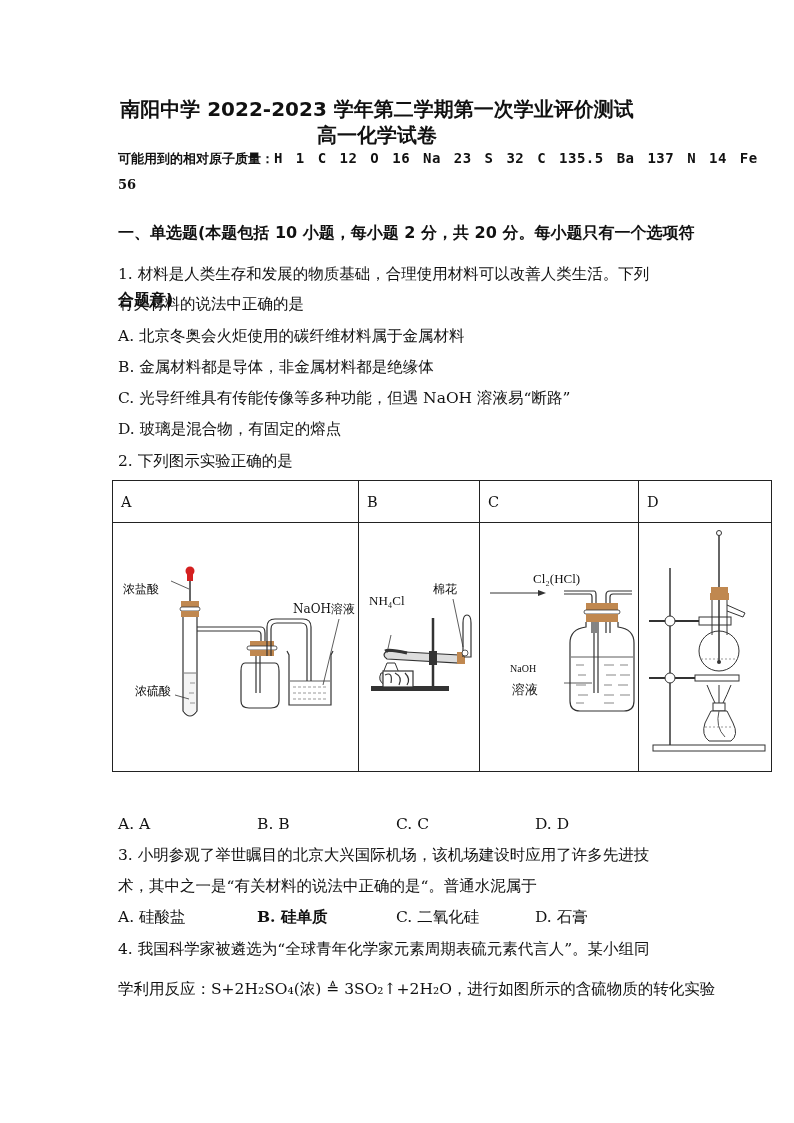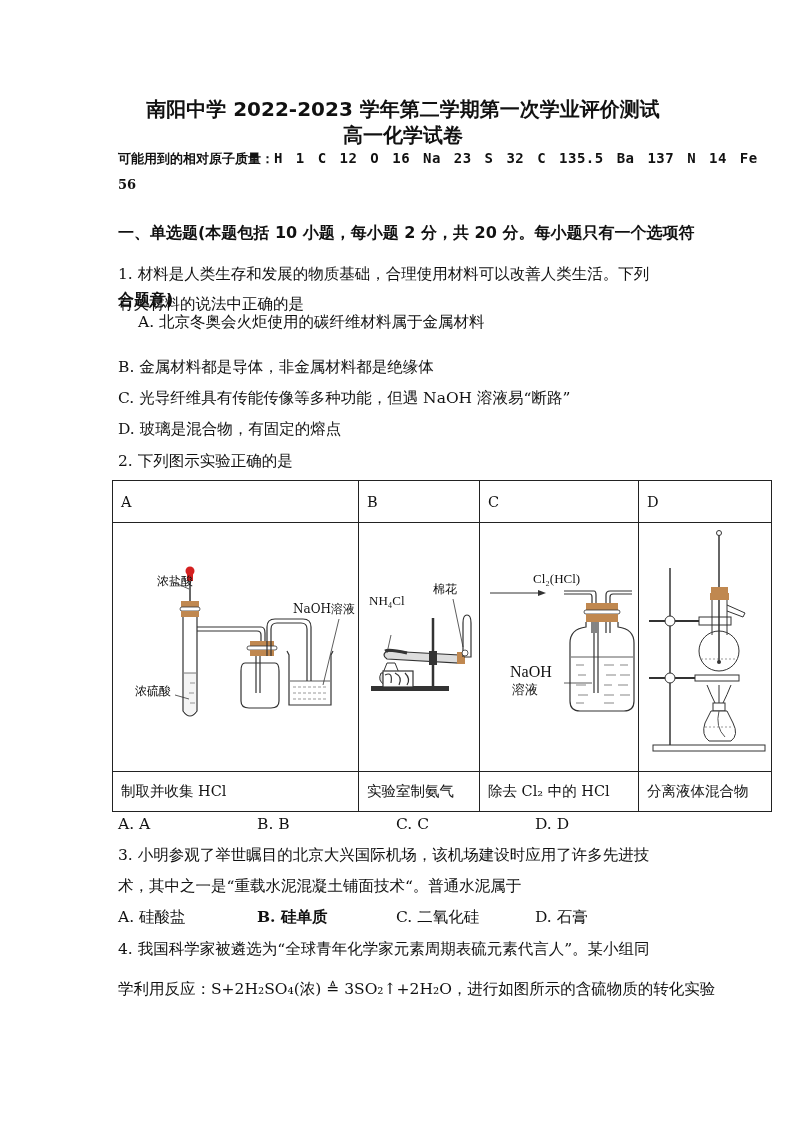--- a/index.html
+++ b/index.html
@@ -1,19 +1,19 @@
 <!DOCTYPE html>
 <html><head>
 <meta charset="utf-8">
 <style>
   html, body { margin: 0; padding: 0; background: #ffffff; }
   body { width: 794px; height: 1123px; position: relative; overflow: hidden;
          font-family: "DejaVu Serif", "Liberation Serif", serif; color: #111; }
   .abs { position: absolute; white-space: nowrap; }
-  .title { font-family: "DejaVu Sans", "Liberation Sans", sans-serif; font-weight: bold; font-size: 20px; left: 0; width: 754px; text-align: center; letter-spacing: 0px; padding-left: 26px; }
+  .title { font-family: "DejaVu Sans", "Liberation Sans", sans-serif; font-weight: bold; font-size: 20px; left: 0; width: 754px; text-align: center; letter-spacing: 0px; }
   .masses { font-size: 13px; font-weight: bold; left: 118px; top: 150px; }
   .masses .vals { font-family: "DejaVu Sans Mono", "Liberation Mono", monospace; font-weight: bold; font-size: 14px; letter-spacing: 0.5px; word-spacing: 4px; }
   .line { font-size: 15.5px; left: 118px; }
   .sec { font-family: "DejaVu Sans", "Liberation Sans", sans-serif; font-weight: bold; font-size: 16px; left: 118px; }
   table.exp { position: absolute; left: 112px; top: 480px; border-collapse: collapse; font-size: 14.5px; }
   table.exp td { border: 1.4px solid #222; padding: 0 8px; vertical-align: middle; }
   table.exp tr.hdr td { height: 41px; }
   table.exp tr.img td { height: 245px; padding: 0; position: relative; }
   table.exp tr.cap td { height: 39px; }
   .lbl-cjk { font-family: "DejaVu Serif", "Liberation Serif", serif; font-size: 12px; }
@@ -26,21 +26,21 @@
 <div class="abs masses">
   <span>可能用到的相对原子质量：</span><span class="vals">H 1  C 12  O 16  Na 23  S 32  C 135.5  Ba 137  N 14  Fe</span>
 </div>
 <div class="abs" style="left:118px; top:177px; font-size:13px; font-weight:bold;text-align:right;">56</div>
 
 <div class="abs sec" style="top:223px;">一、单选题(本题包括 10 小题，每小题 2 分，共 20 分。每小题只有一个选项符</div>
 <div class="abs sec" style="top:243px;margin-top:47px;">合题意)</div>
 
 <div class="abs line" style="top:264px;">1. 材料是人类生存和发展的物质基础，合理使用材料可以改善人类生活。下列</div>
 <div class="abs line" style="top:294px;">有关材料的说法中正确的是</div>
-<div class="abs line" style="top:312px;margin-left:20px;">A. 北京冬奥会火炬使用的碳纤维材料属于金属材料</div>
+<div class="abs line" style="top:326px;">A. 北京冬奥会火炬使用的碳纤维材料属于金属材料</div>
 <div class="abs line" style="top:357px;">B. 金属材料都是导体，非金属材料都是绝缘体</div>
 <div class="abs line" style="top:388px;">C. 光导纤维具有传能传像等多种功能，但遇 NaOH 溶液易“断路”</div>
 <div class="abs line" style="top:419px;">D. 玻璃是混合物，有固定的熔点</div>
 
 <div class="abs line" style="top:451px;">2. 下列图示实验正确的是</div>
 
 <table class="exp">
   <tbody>
       <tr class="hdr">
     <td style="width:228px;">A</td>
@@ -85,21 +85,21 @@
         <path d="M174 128 L176 132 L176 182 L218 182 L218 132 L220 128" fill="none" stroke="#333" stroke-width="1.2"></path>
         <line x1="177" y1="158" x2="217" y2="158" stroke="#333" stroke-width="0.8"></line>
         <line x1="180" y1="164" x2="214" y2="164" stroke="#555" stroke-width="0.6" stroke-dasharray="3,2"></line>
         <line x1="180" y1="170" x2="214" y2="170" stroke="#555" stroke-width="0.6" stroke-dasharray="3,2"></line>
         <line x1="180" y1="176" x2="214" y2="176" stroke="#555" stroke-width="0.6" stroke-dasharray="3,2"></line>
 
         <line x1="58" y1="58" x2="76" y2="66" stroke="#333" stroke-width="0.8"></line>
         <line x1="62" y1="172" x2="76" y2="176" stroke="#333" stroke-width="0.8"></line>
         <line x1="226" y1="96" x2="210" y2="162" stroke="#333" stroke-width="0.8"></line>
       </svg>
-      <span class="abs lbl-cjk" style="left:10px; top:50px;margin-left:34px;">浓盐酸</span>
+      <span class="abs lbl-cjk" style="left:10px; top:58px;">浓盐酸</span>
       <span class="abs lbl-cjk" style="left:22px; top:160px;">浓硫酸</span>
       <span class="abs lbl-cjk" style="left:180px; top:78px;">NaOH溶液</span>
     </td>
 
     <td>
       <svg width="120" height="245" viewBox="0 0 120 245">
 
         <rect x="12" y="163" width="78" height="5" fill="#333"></rect>
         <line x1="74" y1="95" x2="74" y2="163" stroke="#333" stroke-width="2.5"></line>
 
@@ -156,21 +156,21 @@
               <line x1="138" y1="162" x2="148" y2="162"></line>
           <line x1="98" y1="172" x2="108" y2="172"></line>
               <line x1="124" y1="172" x2="134" y2="172"></line>
               <line x1="140" y1="172" x2="150" y2="172"></line>
           <line x1="96" y1="180" x2="104" y2="180"></line>
               <line x1="124" y1="180" x2="134" y2="180"></line>
         </g>
         <line x1="84" y1="160" x2="112" y2="160" stroke="#333" stroke-width="0.8"></line>
       </svg>
       <span class="abs lbl-cjk" style="left:12px; top:48px; font-family:'Liberation Serif',serif; font-size:13px;margin-left:41px;">Cl₂(HCl)</span>
-      <span class="abs lbl-cjk" style="left:30px; top:140px; font-family:'Liberation Serif',serif; font-size:16px;">NaOH</span>
+      <span class="abs lbl-cjk" style="left:30px; top:140px; font-family:'Liberation Serif',serif; font-size:10px;">NaOH</span>
       <span class="abs lbl-cjk" style="left:32px; top:158px; font-size:13px;">溶液</span>
     </td>
 
     <td>
       <svg width="132" height="245" viewBox="0 0 132 245">
         <rect x="14" y="222" width="112" height="6" fill="#fff" stroke="#333" stroke-width="1"></rect>
         <line x1="31" y1="45" x2="31" y2="222" stroke="#333" stroke-width="1.5"></line>
 
         <line x1="10" y1="98" x2="60" y2="98" stroke="#333" stroke-width="2"></line>
         <circle cx="31" cy="98" r="5" fill="#fff" stroke="#333" stroke-width="1"></circle>
@@ -194,36 +194,30 @@
         <line x1="62" y1="136" x2="98" y2="136" stroke="#555" stroke-width="0.6" stroke-dasharray="2,2"></line>
 
         <path d="M68 162 Q72 172 76 180 M92 162 Q88 172 84 180 M80 162 L80 180" fill="none" stroke="#333" stroke-width="1"></path>
         <rect x="74" y="180" width="12" height="8" fill="#fff" stroke="#333" stroke-width="1"></rect>
         <path d="M72 188 L66 200 Q62 212 70 218 L92 218 Q100 212 94 200 L88 188 Z" fill="#fff" stroke="#333" stroke-width="1"></path>
         <line x1="66" y1="204" x2="94" y2="204" stroke="#555" stroke-width="0.6" stroke-dasharray="2,2"></line>
         <path d="M80 188 Q76 204 86 214" fill="none" stroke="#555" stroke-width="1"></path>
       </svg>
     </td>
   </tr>
-  <tr class="cap">
-    <td class="mono-mix"><span>制取并收集 HCl</span></td>
-    <td><span>实验室制氨气</span></td>
-    <td><span>除去 Cl₂ 中的 HCl</span></td>
-    <td><span>分离液体混合物</span></td>
-  </tr>
 </tbody>
   </table>
 
 <div class="abs line" style="top:815px; left:118px;">A. A</div>
 <div class="abs line" style="top:815px; left:257px;">B. B</div>
 <div class="abs line" style="top:815px; left:396px;">C. C</div>
 <div class="abs line" style="top:815px; left:535px;">D. D</div>
 
 <div class="abs line" style="top:845px;">3. 小明参观了举世瞩目的北京大兴国际机场，该机场建设时应用了许多先进技</div>
-<div class="abs line" style="top:876px;">术，其中之一是“重载水泥混凝土铺面技术“。普通水泥属于</div>
+<div class="abs line" style="top:876px;">术，其中之一是“有关材料的说法中正确的是“。普通水泥属于</div>
 <div class="abs line" style="top:907px; left:118px;">A. 硅酸盐</div>
 <div class="abs line" style="top:907px; left:257px;font-weight:bold;">B. 硅单质</div>
 <div class="abs line" style="top:907px; left:396px;">C. 二氧化硅</div>
 <div class="abs line" style="top:907px; left:535px;">D. 石膏</div>
 
 <div class="abs line" style="top:939px;">4. 我国科学家被遴选为“全球青年化学家元素周期表硫元素代言人”。某小组同</div>
 <div class="abs line" style="top:979px;">
   <span>学利用反应：</span><span>S+2H₂SO₄(浓) ≜ 3SO₂↑+2H₂O</span><span>，进行如图所示的含硫物质的转化实验</span>
 </div>
 

